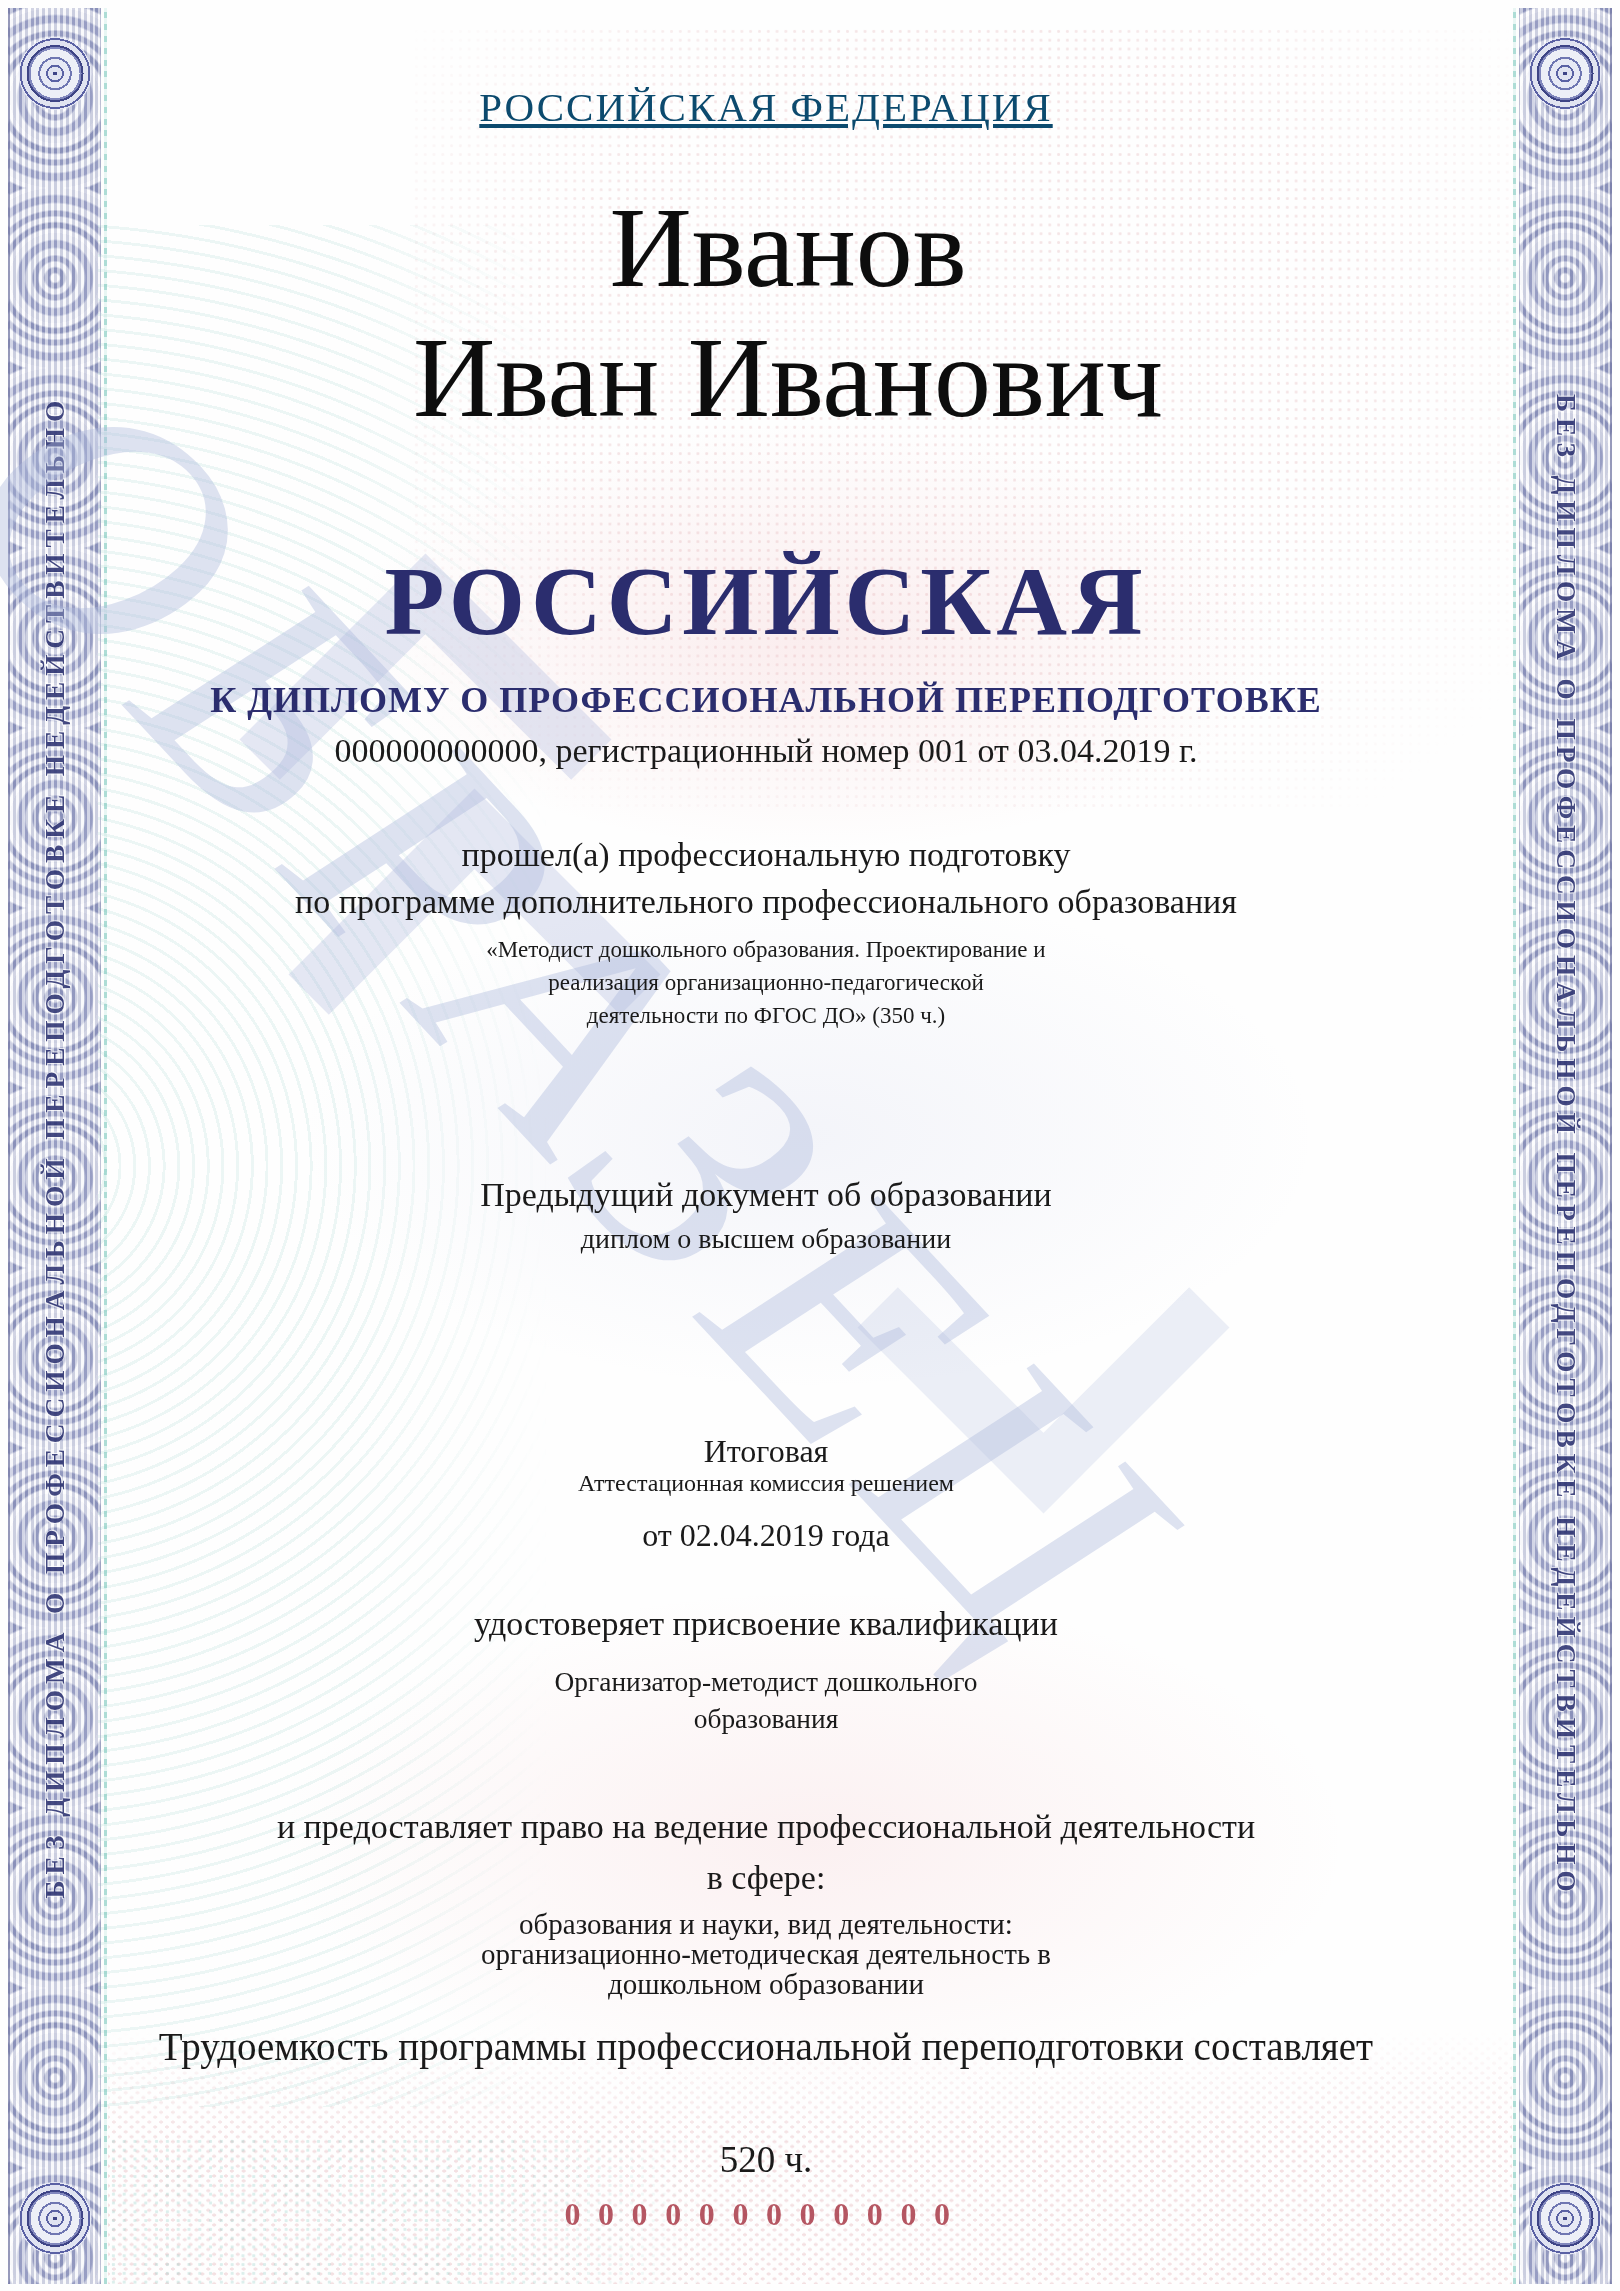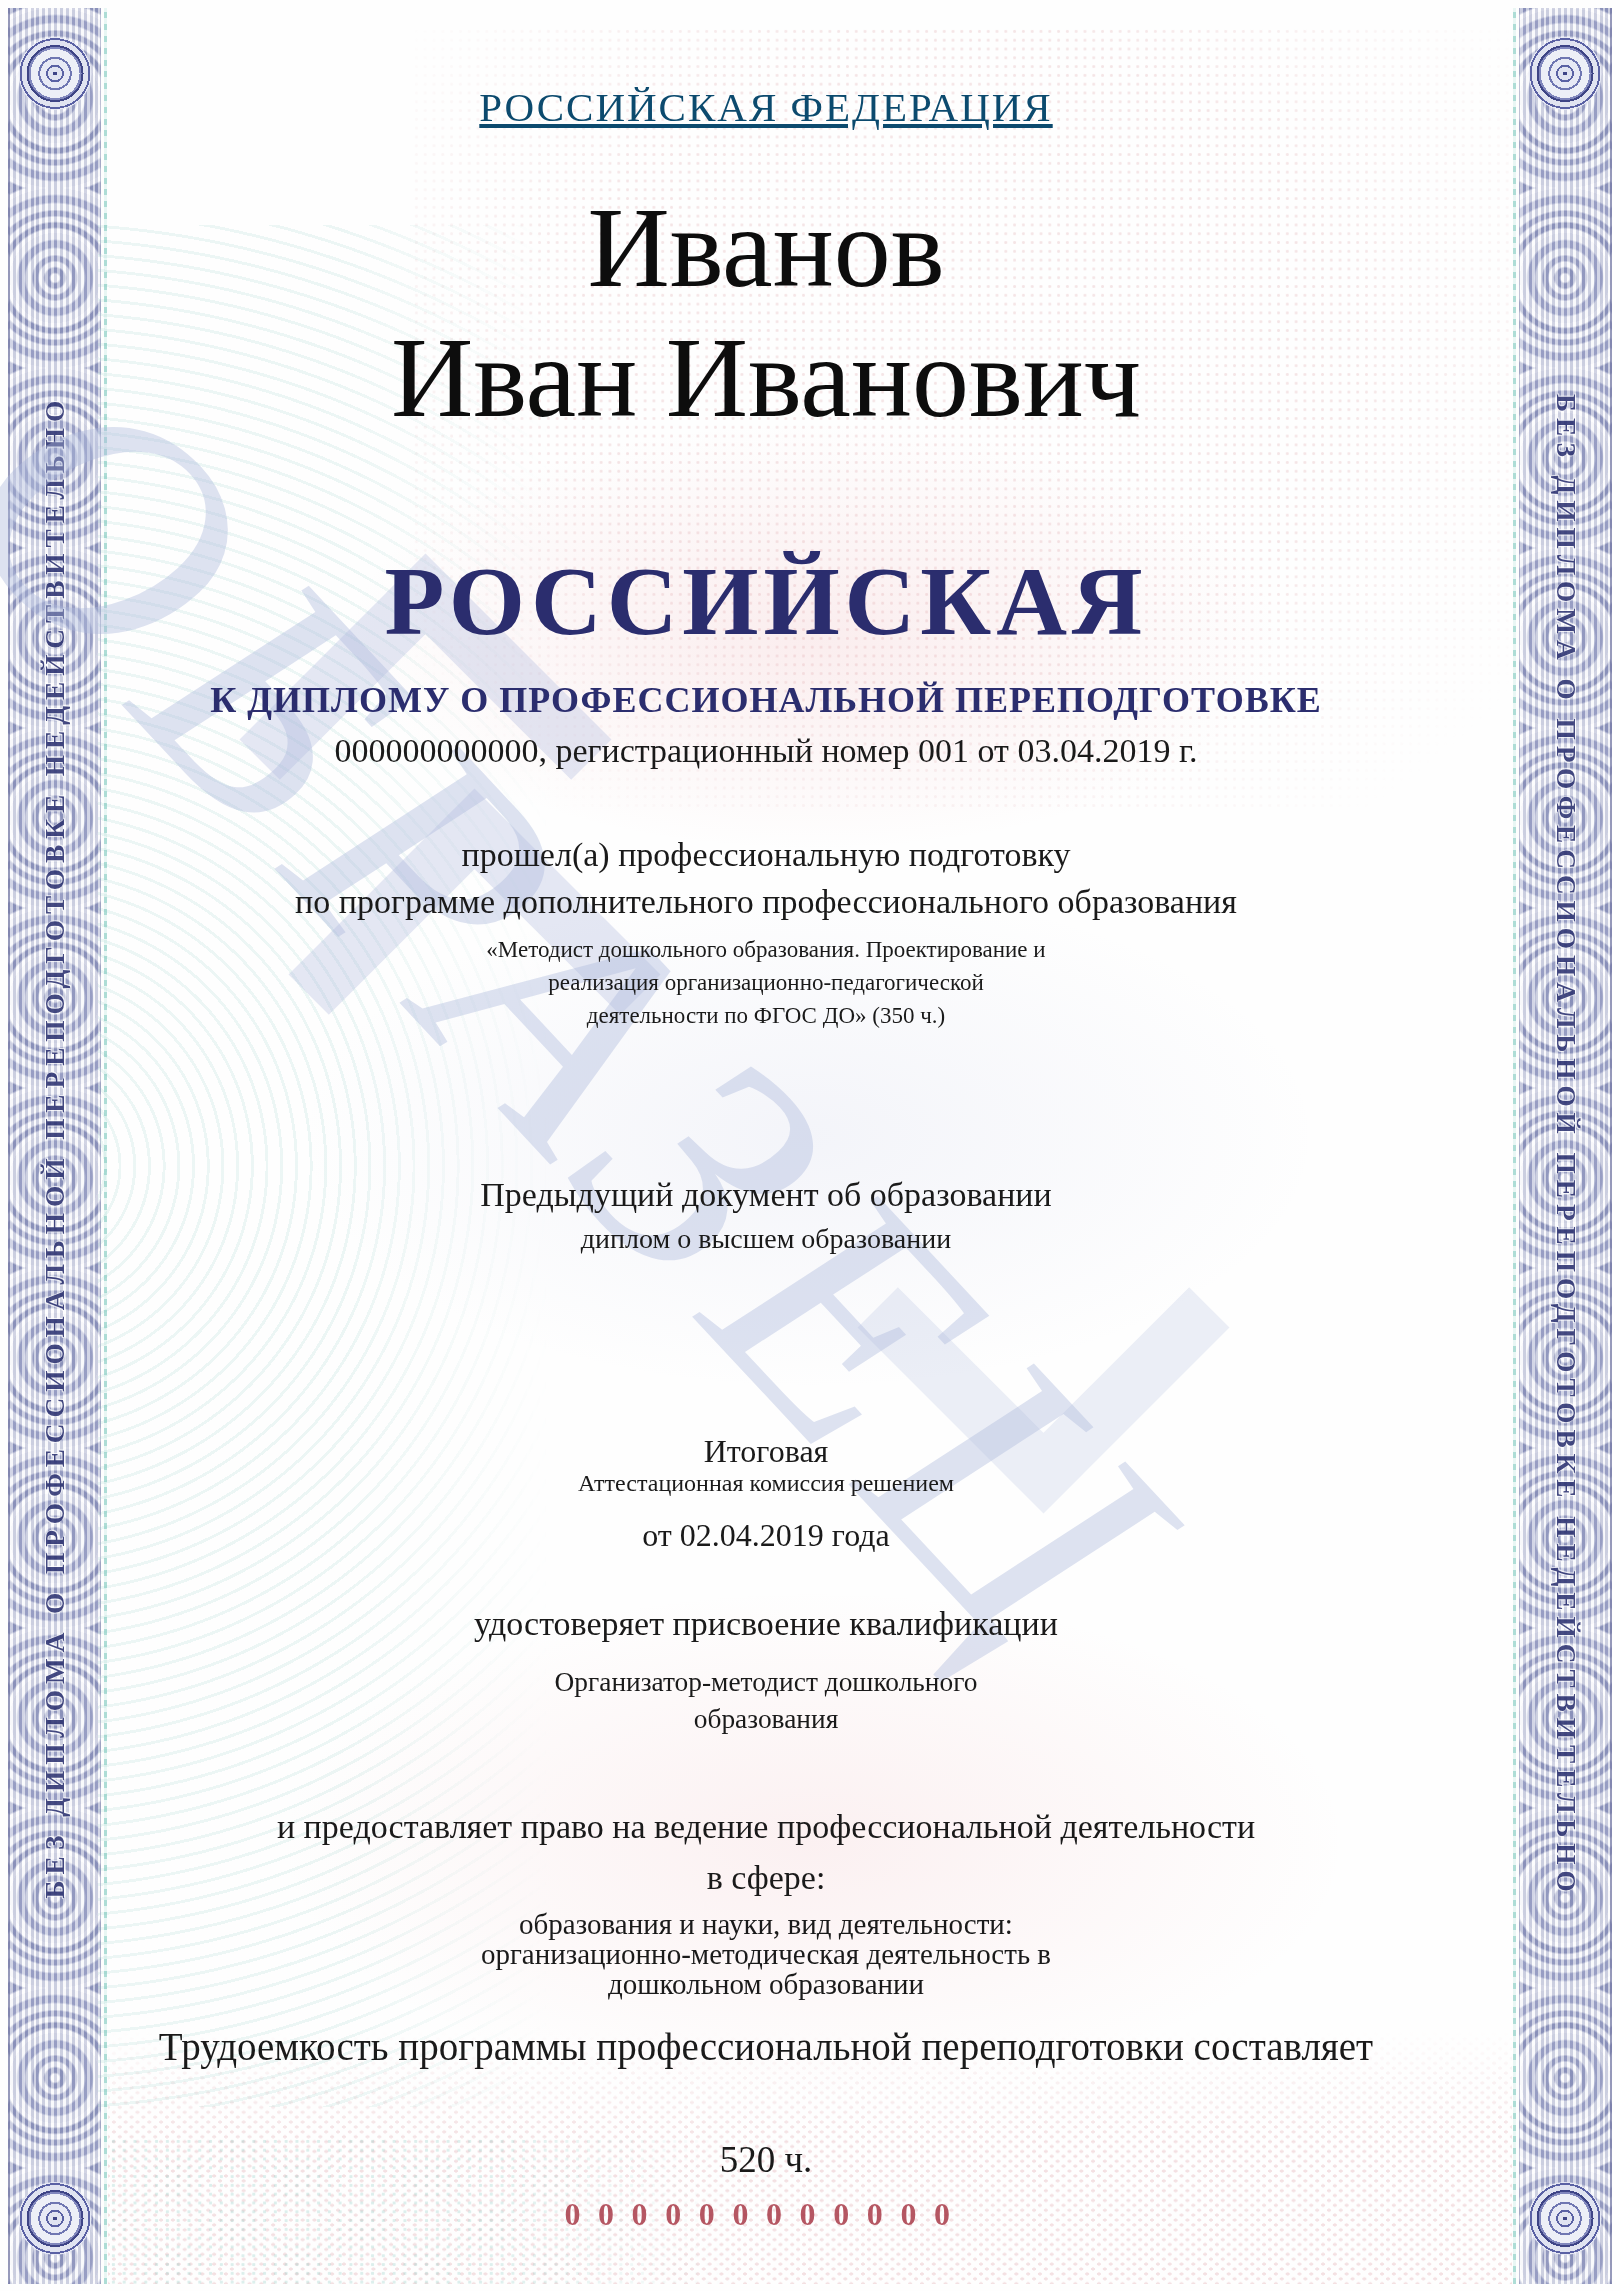--- a/index.html
+++ b/index.html
@@ -106,21 +106,21 @@
     font-style:italic;font-size:333px;line-height:1;
     letter-spacing:25.5px;white-space:nowrap;
     color:var(--watermark-blue,rgba(172,186,220,.40));
     pointer-events:none;
   }
 
   
   .content{position:absolute;left:94px;right:182px;top:0;bottom:0;}
   .line{position:absolute;width:100%;text-align:center;line-height:1.15;}
   .country{top:84px;font-size:41px;letter-spacing:2px;color:#0c4a6e;text-decoration:underline;}
-  .name{font-size:114px;color:#0d0d0d;}
+  .name{font-size:114px;color:#0d0d0d;margin-left:22px;}
   .name-1{top:182px;}
   .name-2{top:312px;}
   .doc-title{top:545px;font-size:98px;font-weight:bold;letter-spacing:4.9px;
     color:var(--title-navy,#2b2d6e);}
   .doc-subtitle{top:680px;font-size:36px;font-weight:bold;letter-spacing:1px;
     color:var(--title-navy,#2b2d6e);}
   .number-line{top:731px;font-size:34px;}
   .training-1{top:835px;font-size:34px;}
   .training-2{top:882px;font-size:34px;}
   .program{top:933px;font-size:23px;line-height:33px;}

